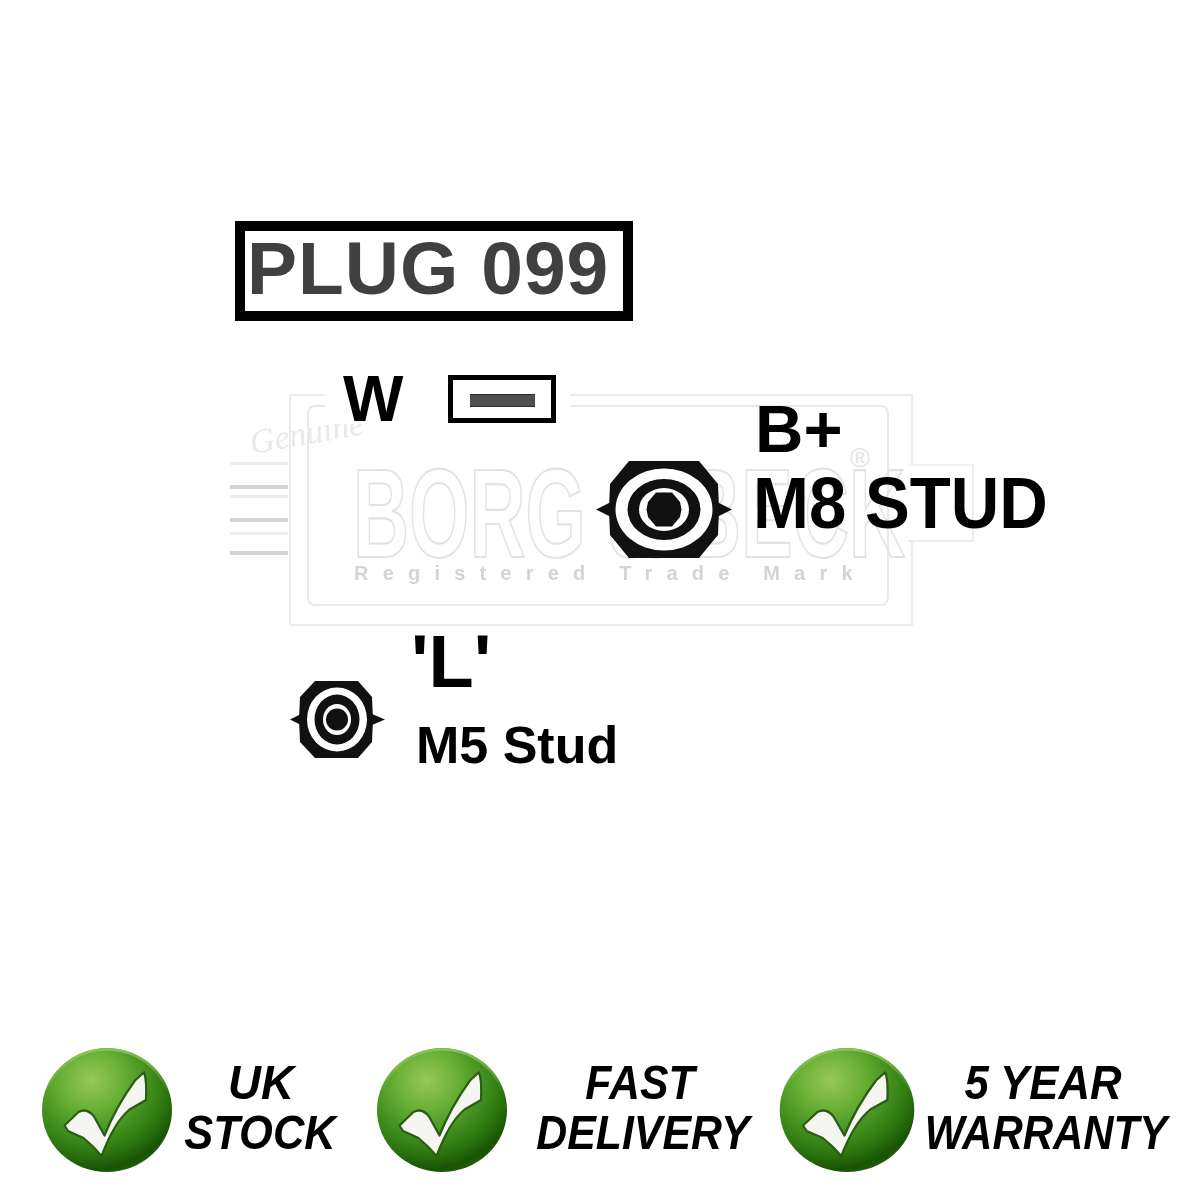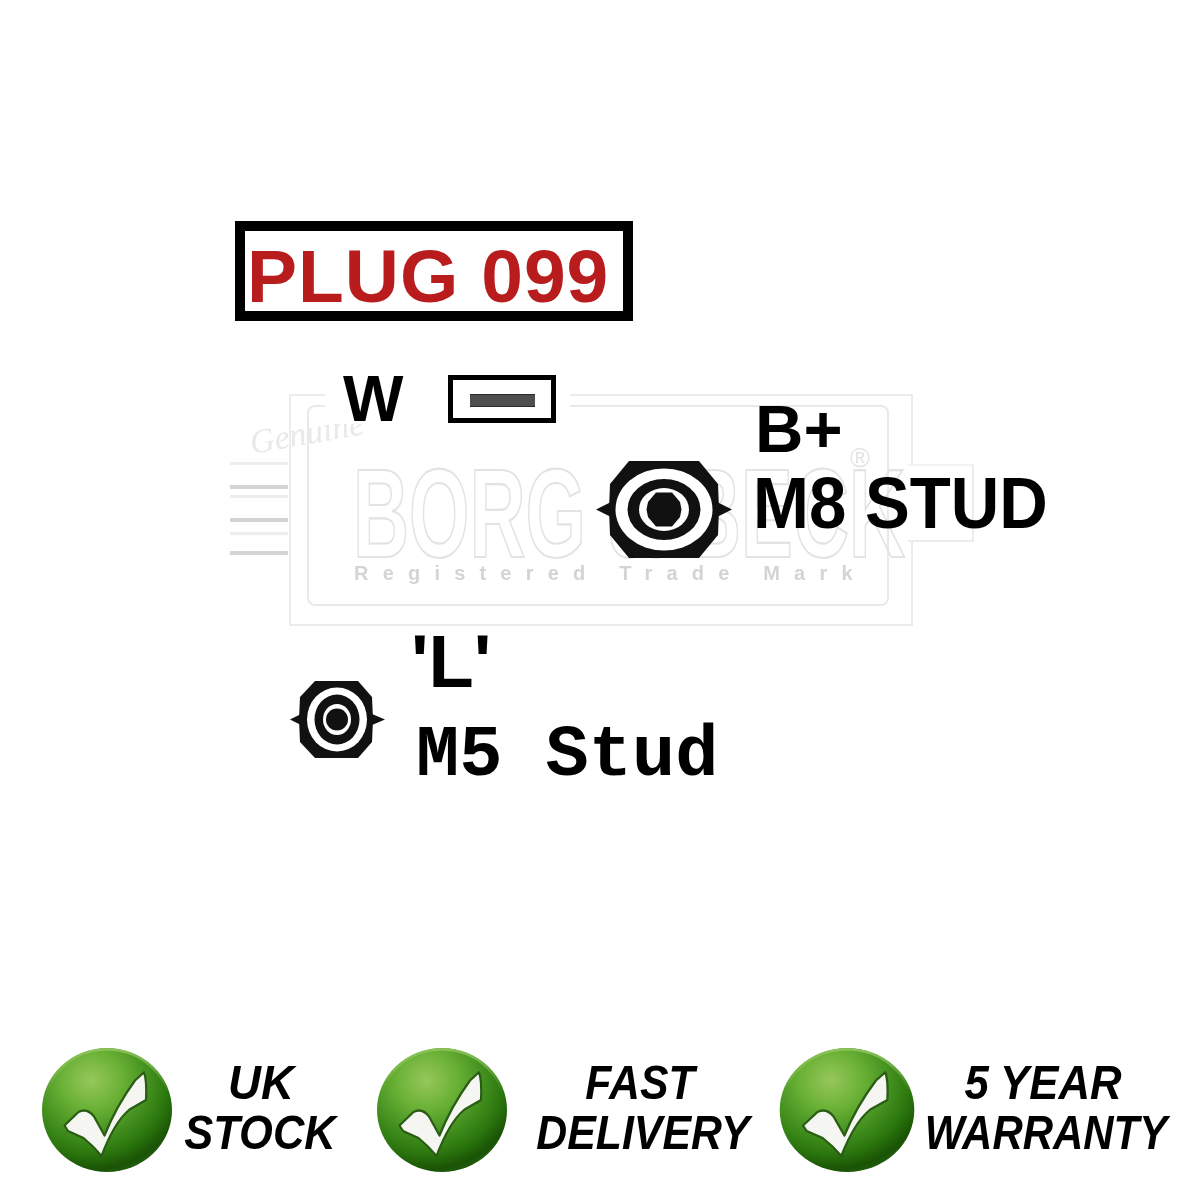--- a/index.html
+++ b/index.html
@@ -27,21 +27,21 @@
     <text x="22" y="60" font-family="Liberation Serif, serif" font-style="italic" font-size="34" fill="#e9e9e9" transform="rotate(-10 22 60)">Genuine</text>
     <text x="123" y="163" font-size="127" font-weight="bold" fill="none" stroke="#e3e3e3" stroke-width="2.2" textLength="552" lengthAdjust="spacingAndGlyphs">BORG &amp; BECK</text>
     <text x="620" y="73" font-size="27" fill="#e2e2e2">®</text>
     <text x="124" y="186" font-size="20" font-weight="bold" fill="#d4d4d4" letter-spacing="14.2">Registered Trade Mark</text>
   </g>
 </svg>
 
 <div class="abs" style="left:908px;top:464px;width:64px;height:74px;background:#fff;border-right:2px solid #ececec;border-top:2px solid #f2f2f2;border-bottom:2px solid #ececec;"></div>
 
 <div class="abs" style="left:235px;top:221px;width:398px;height:100px;border:10px solid #000;background:#fff;box-sizing:border-box;"></div>
-<div class="abs" style="left:247px;top:226px;width:392px;height:100px;line-height:100px;text-align:left;font-weight:bold;font-size:75px;letter-spacing:1px;color:#b91c1c;">PLUG 099</div>
+<div class="abs" style="left:247px;top:218px;width:392px;height:100px;line-height:100px;text-align:left;font-weight:bold;font-size:75px;letter-spacing:1px;color:#404040;">PLUG 099</div>
 
 <div class="abs" style="left:325px;top:372px;width:245px;height:52px;background:#fff;"></div>
 <div class="abs" style="left:343px;top:362px;font-weight:bold;font-size:64px;color:#000;">W</div>
 <div class="abs" style="left:448px;top:375px;width:108px;height:48px;border:5px solid #000;background:#fff;box-sizing:border-box;"></div>
 <div class="abs" style="left:470px;top:394px;width:65px;height:11px;background:#4f4f4f;border-top:1px solid #2a2a2a;border-bottom:1px solid #2a2a2a;box-sizing:content-box;"></div>
 
 <div class="abs" style="left:755px;top:390px;font-weight:bold;font-size:67px;color:#000;">B+</div>
 <div class="abs" style="left:753px;top:461px;font-weight:bold;font-size:73px;color:#000;transform:scaleX(0.92);transform-origin:left;">M8 STUD</div>
 
 <svg class="abs" style="left:596px;top:458px;" width="136" height="104" viewBox="0 0 136 104">
@@ -50,21 +50,21 @@
     <polygon points="122,44.5 136,51.5 122,58.5" fill="#111"></polygon>
     <polygon points="33,3 103,3 122,26 123,51.5 122,77 103,100 33,100 14,77 13,51.5 14,26" fill="#111"></polygon>
     <ellipse cx="68" cy="51.5" rx="48.5" ry="41" fill="#fff"></ellipse>
     <ellipse cx="68" cy="51.5" rx="36.5" ry="30.5" fill="#111"></ellipse>
     <ellipse cx="68" cy="51.5" rx="25" ry="21.5" fill="#fff"></ellipse>
     <polygon points="60,34.5 76,34.5 84,44 85.5,51.5 84,59 76,68.5 60,68.5 52,59 50.5,51.5 52,44" fill="#111"></polygon>
   </g>
 </svg>
 
 <div class="abs" style="left:411px;top:619px;font-weight:bold;font-size:74px;color:#000;">'L'</div>
-<div class="abs" style="left:416px;top:715px;font-family:Liberation Mono, monospace;font-weight:bold;font-size:72px;color:#000;">M5 Stud</div>
+<div class="abs" style="left:416px;top:715px;font-family:Liberation Sans, sans-serif;font-weight:bold;font-size:52px;color:#000;">M5 Stud</div>
 <svg class="abs" style="left:288px;top:678px;" width="100" height="83" viewBox="0 0 100 83">
   <g>
     <polygon points="13,36 2,41.5 13,47" fill="#111"></polygon>
     <polygon points="84,36 97,41.5 84,47" fill="#111"></polygon>
     <polygon points="27,3 70,3 84,19 85,41.5 84,64 70,80 27,80 12,64 11,41.5 12,19" fill="#111"></polygon>
     <ellipse cx="49" cy="41.5" rx="30" ry="32" fill="#fff"></ellipse>
     <ellipse cx="49" cy="41.5" rx="22.5" ry="25" fill="#111"></ellipse>
     <ellipse cx="49" cy="41.5" rx="14" ry="15.5" fill="#fff"></ellipse>
     <circle cx="49" cy="41.5" r="11" fill="#111"></circle>
   </g>

